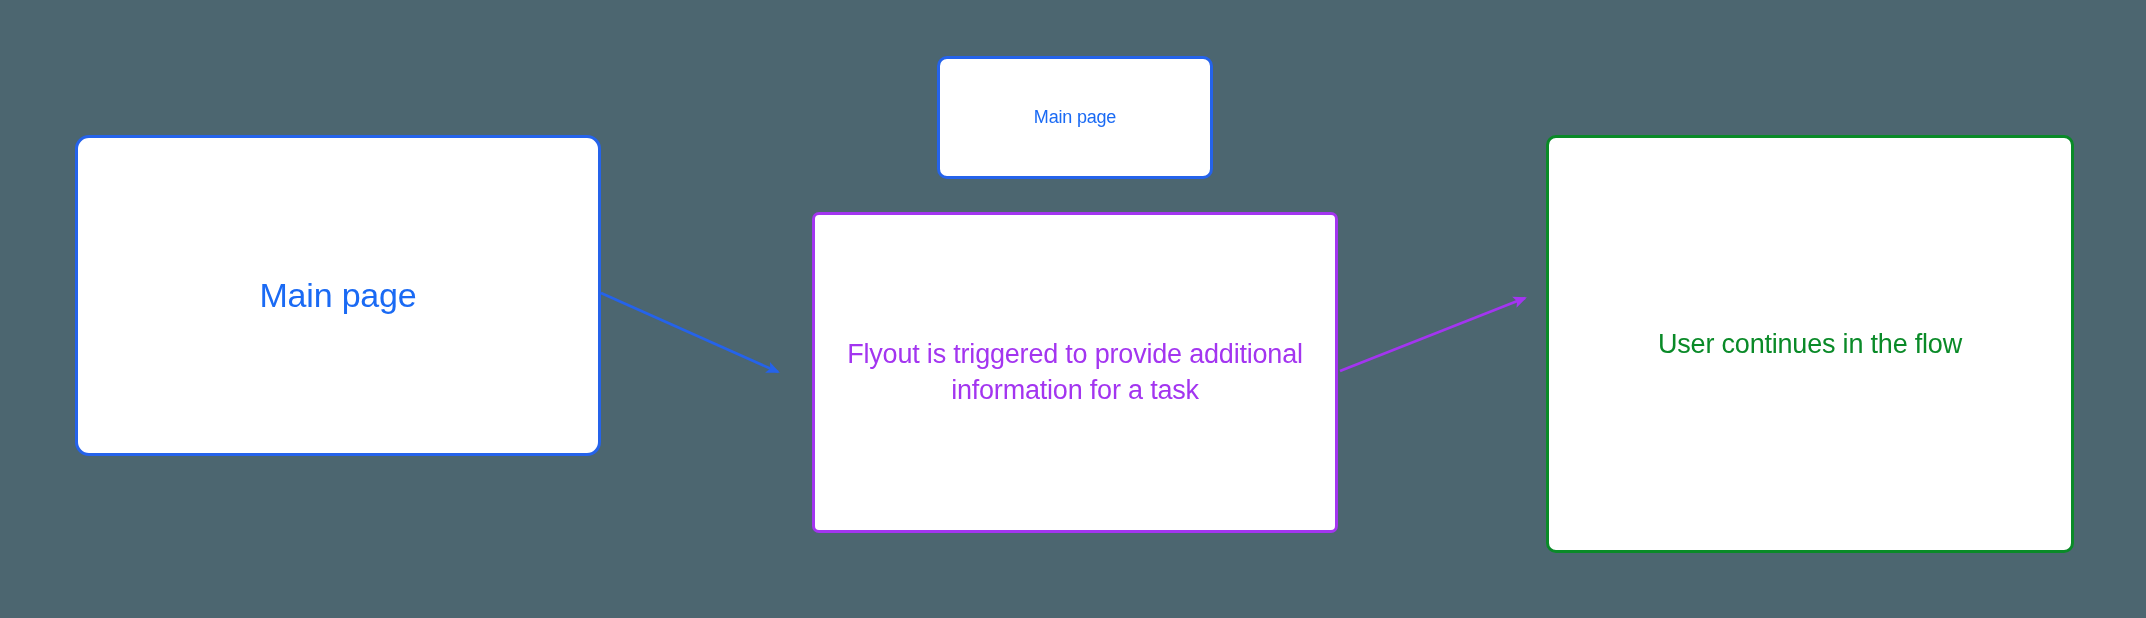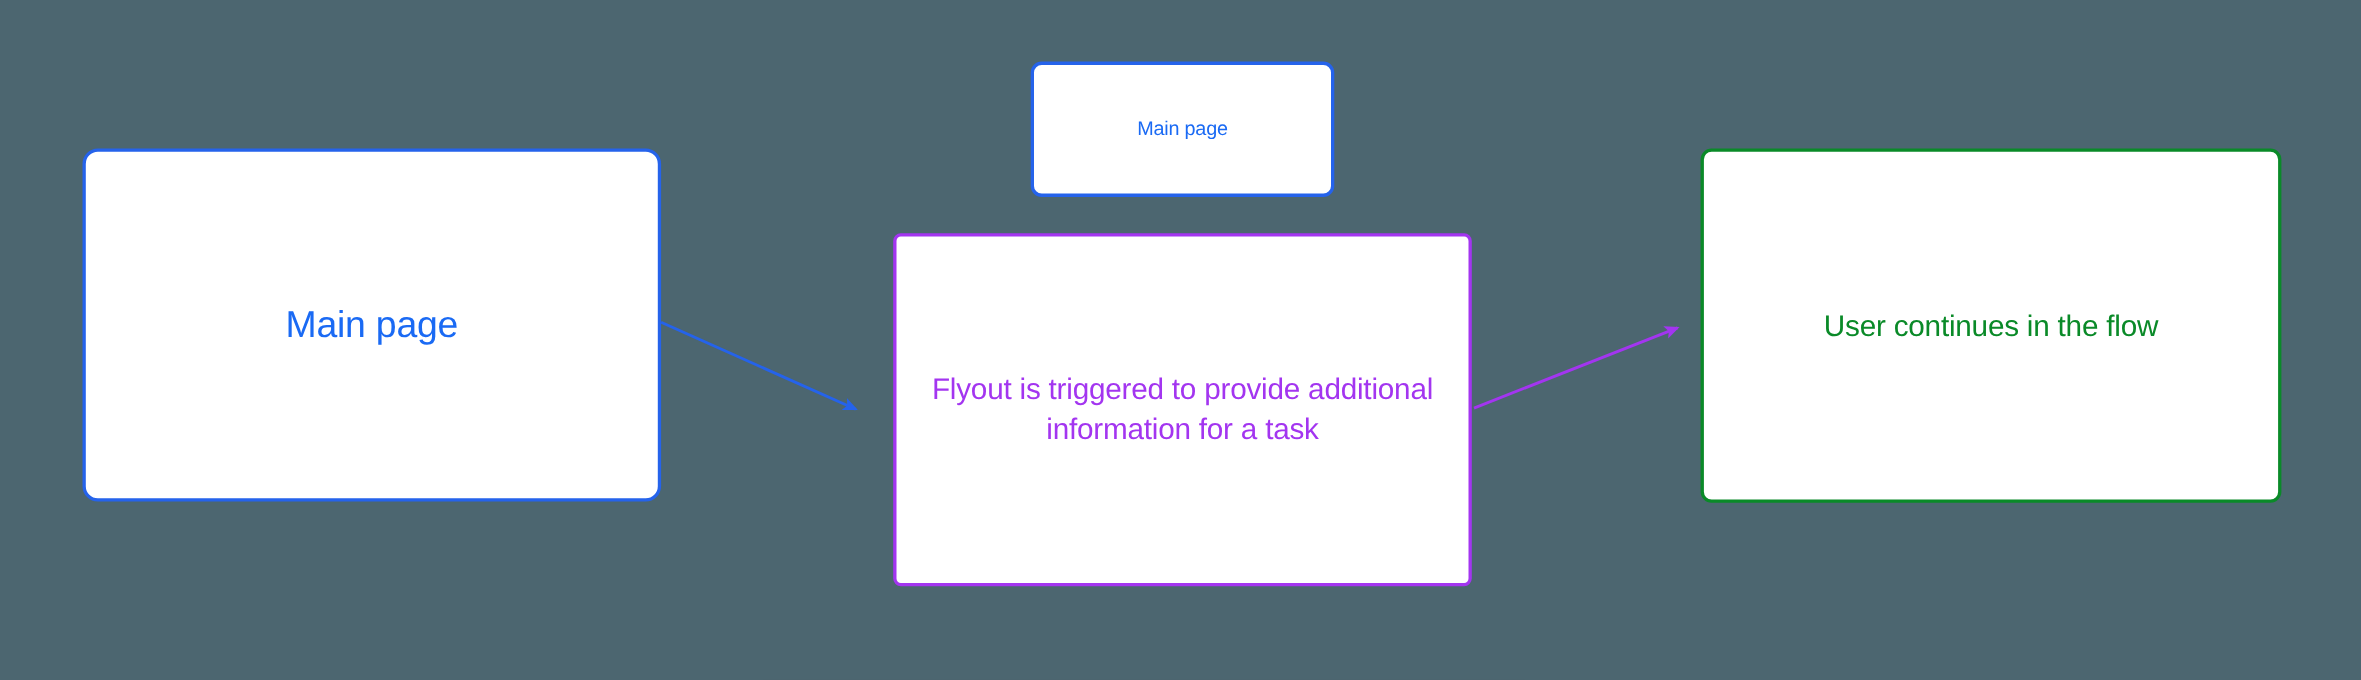--- a/index.html
+++ b/index.html
@@ -70,21 +70,21 @@
   }
   #node-flyout .node-label {
     color: #a335f0;
     font-size: 27px;
     line-height: 1.33;
   }
 
   
   #node-user-continues {
     left: 1546px; top: 135px;
-    width: 528px; height: 322px;
+    width: 528px; height: 418px;
     border-width: 3px;
     border-color: #0a8a28;
     border-radius: 10px;
     padding: 0 24px;
   }
   #node-user-continues .node-label {
     color: #0a8a28;
     font-size: 27px;
   }
 

